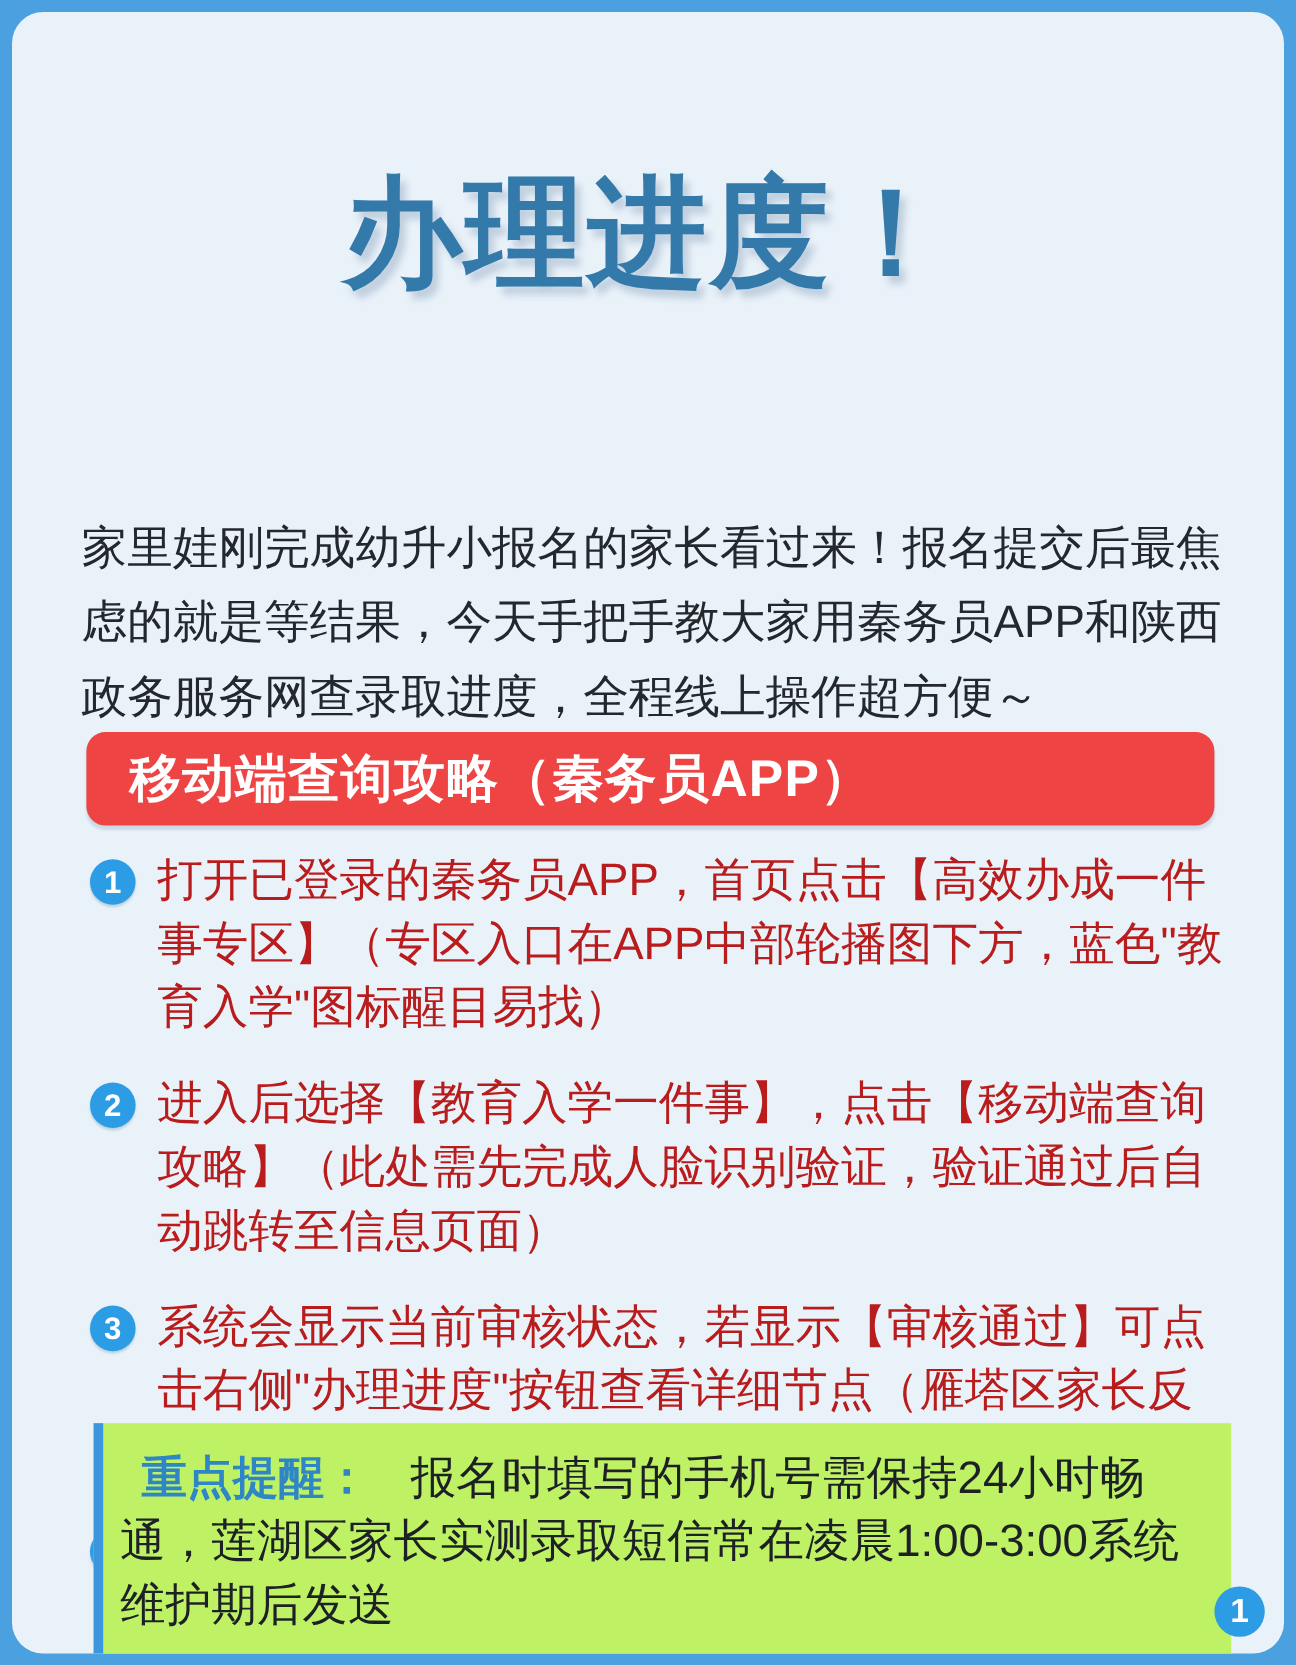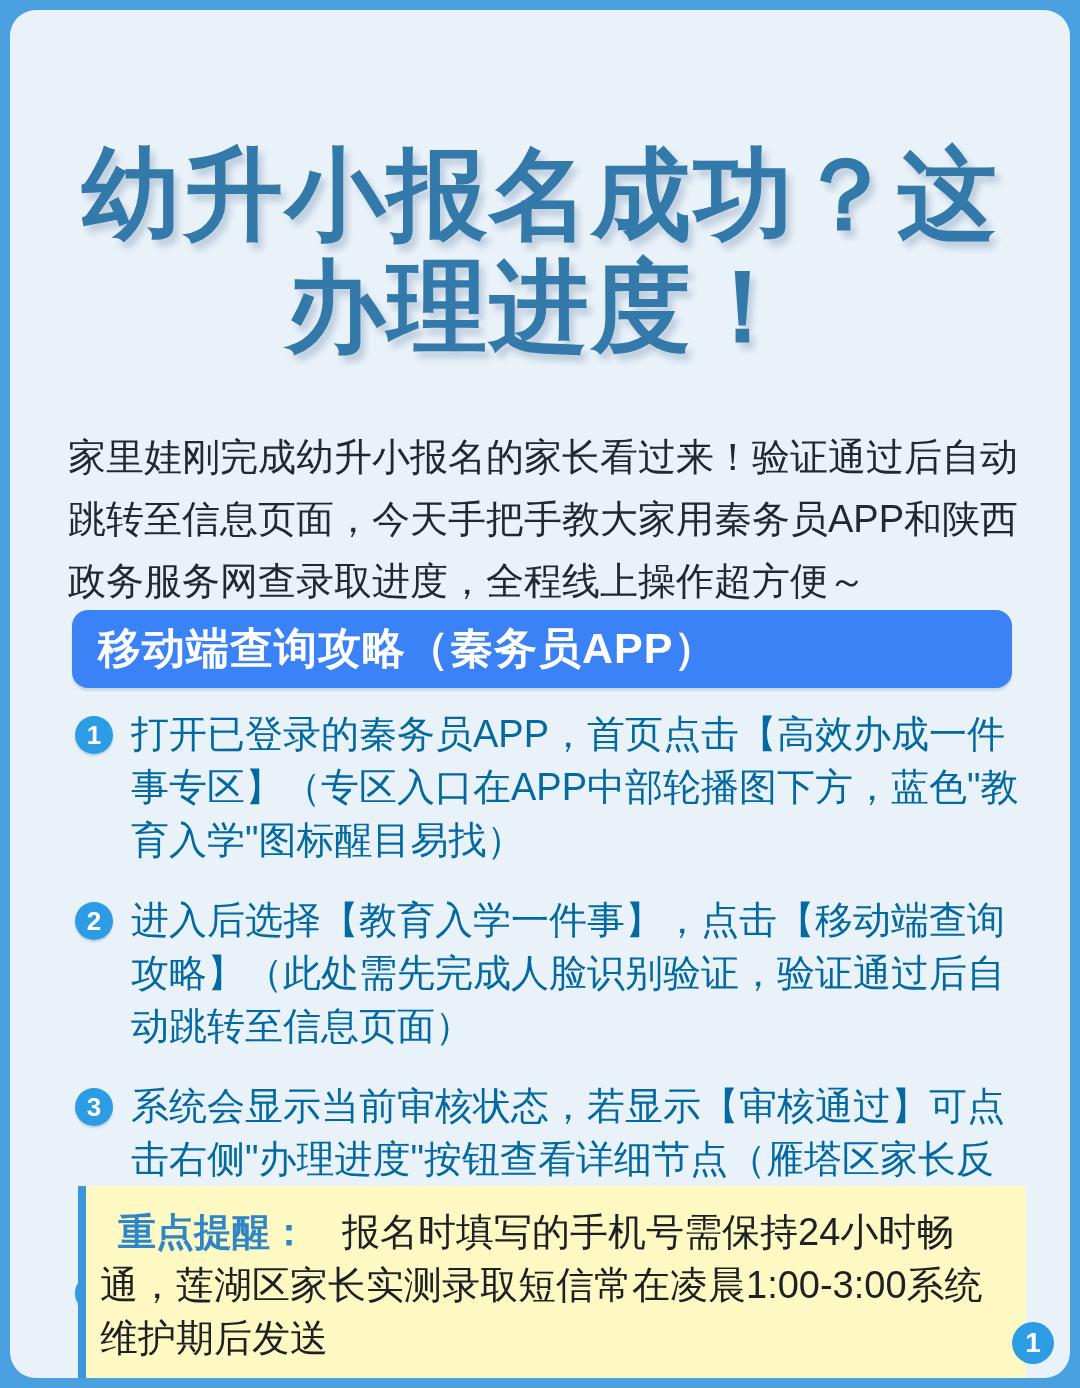--- a/index.html
+++ b/index.html
@@ -41,25 +41,25 @@
     font-size: 38px;
     line-height: 62px;
     color: #23282d;
   }
   .section-header {
     position: absolute;
     top: 600px;
     left: 62px;
     width: 940px;
     height: 78px;
-    background: #3b82f6;
+    background: #ef4444;
     border-radius: 16px;
     display: flex;
     align-items: center;
-    padding-left: 26px;
+    padding-left: 36px;
     box-shadow: 0 3px 2px rgba(60, 110, 150, 0.18);
   }
   .section-header .hdr-text {
     color: #ffffff;
     font-size: 43px;
     font-weight: 800;
     letter-spacing: 1px;
   }
   .steps {
     position: absolute;
@@ -85,29 +85,29 @@
     align-items: center;
     justify-content: center;
     margin-top: 8px;
     box-shadow: 0 2px 2px rgba(60, 110, 150, 0.25);
   }
   .step-text {
     margin-left: 18px;
     width: 895px;
     font-size: 38px;
     line-height: 53px;
-    color: #0369a1;
+    color: #b91c1c;
   }
   .reminder {
     position: absolute;
     top: 1176px;
     left: 68px;
     width: 948px;
     min-height: 118px;
-    background: #fef9c3;
+    background: #bef264;
     border-left: 8px solid #3C96DB;
     padding: 20px 18px 20px 14px;
     font-size: 38px;
     line-height: 53px;
     color: #1d2125;
   }
   .reminder-label {
     color: #2E86C6;
     font-weight: 800;
     margin-left: 18px;
@@ -129,25 +129,24 @@
     justify-content: center;
   }
 </style>
 </head>
 <body>
 
 <div class="frame">
   <div class="canvas">
 
     <div class="title-block">
-      <div>幼升小报名成功？这</div>
       <div>办理进度！</div>
     </div>
 
-    <div class="intro">家里娃刚完成幼升小报名的家长看过来！验证通过后自动跳转至信息页面，今天手把手教大家用秦务员APP和陕西政务服务网查录取进度，全程线上操作超方便～</div>
+    <div class="intro">家里娃刚完成幼升小报名的家长看过来！报名提交后最焦虑的就是等结果，今天手把手教大家用秦务员APP和陕西政务服务网查录取进度，全程线上操作超方便～</div>
 
     <div class="section-header">
       <span class="hdr-text">移动端查询攻略（秦务员APP）</span>
     </div>
 
     <div class="steps">
 
       <div class="step">
         <div class="step-badge">1</div>
         <div class="step-text">打开已登录的秦务员APP，首页点击【高效办成一件事专区】（专区入口在APP中部轮播图下方，蓝色"教育入学"图标醒目易找）</div>

